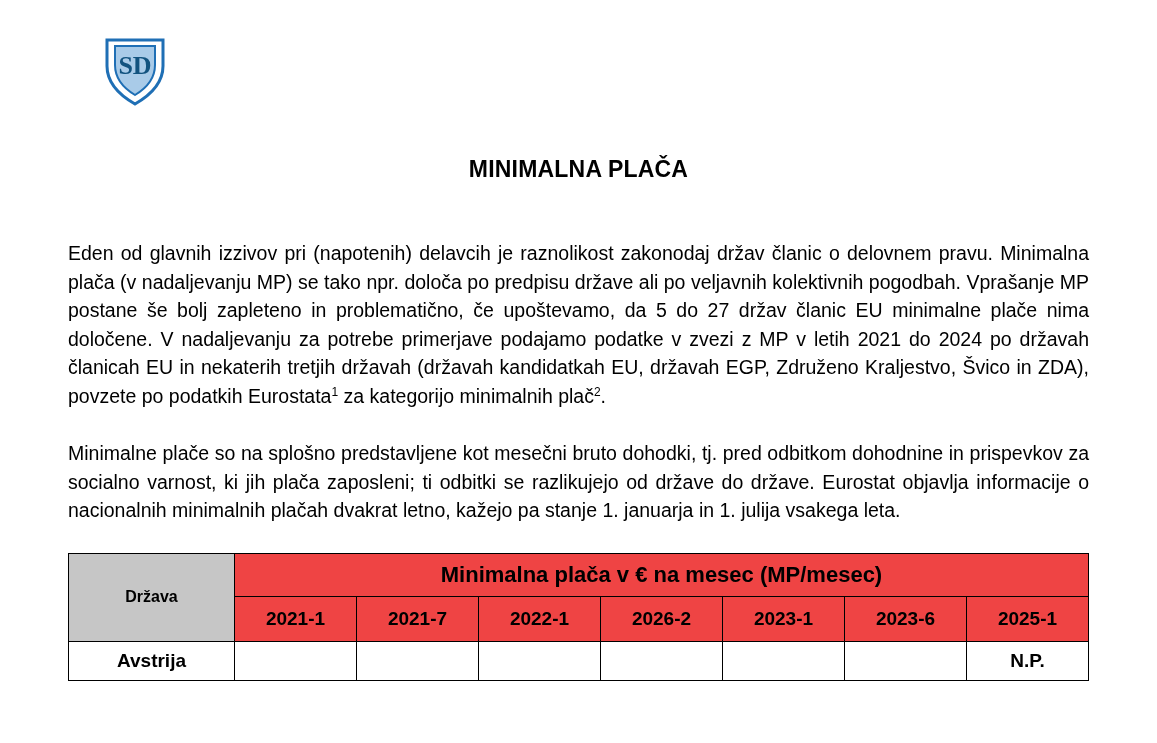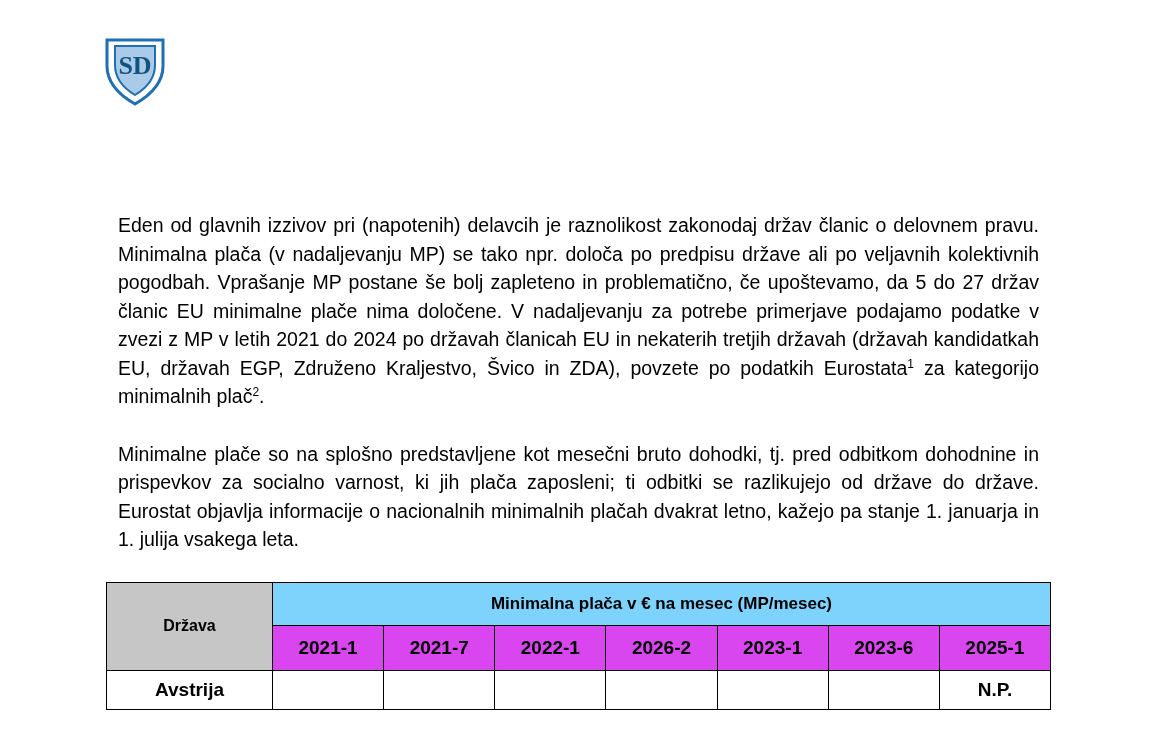--- a/index.html
+++ b/index.html
@@ -13,21 +13,21 @@
     font-family: "Liberation Sans", sans-serif;
     color: #000000;
     overflow: hidden;
     position: relative;
   }
   .page {
     position: relative;
     width: 1157px;
     height: 566px;
     box-sizing: border-box;
-    padding: 0 106px;
+    padding: 0 68px;
   }
   
   .logo-wrap {
     position: absolute;
     top: 30px;
     left: 95px;
     width: 80px;
     height: 80px;
   }
   
@@ -44,21 +44,21 @@
   .title-line2 {
     font-size: 23px;
     font-weight: bold;
     line-height: 32px;
   }
   
   .para {
     font-size: 19.5px;
     line-height: 28.5px;
     text-align: justify;
-    margin: 12px;
+    margin: 0;
   }
   .para.first { margin-top: 56px; }
   .para.second { margin-top: 29px; }
   sup {
     font-size: 12px;
     vertical-align: super;
     line-height: 0;
   }
   
   .table-wrap {
@@ -76,27 +76,27 @@
     vertical-align: middle;
   }
   th.country-head {
     width: 163px;
     background: #c6c6c6;
     font-size: 16px;
     font-weight: bold;
     height: 84px;
   }
   th.group-head {
-    background: #7dd3fc;
-    font-size: 17px;
+    background: #ef4444;
+    font-size: 22px;
     font-weight: bold;
     height: 40px;
   }
   th.year-head {
-    background: #d946ef;
+    background: #ef4444;
     font-size: 19px;
     font-weight: bold;
     height: 42px;
   }
   td.country-cell {
     font-size: 19px;
     font-weight: bold;
     height: 36px;
     text-align: center;
   }
@@ -113,20 +113,21 @@
 
   <div class="logo-wrap">
     <svg width="80" height="80" viewBox="0 0 80 80">
       <path d="M12 10 L68 10 L68 36 Q68 58 40 74 Q12 58 12 36 Z" fill="#ffffff" stroke="#1f6fb5" stroke-width="3"></path>
       <path d="M20 16 L60 16 L60 35 Q60 53 40 65 Q20 53 20 35 Z" fill="#a9cbe8" stroke="#1f6fb5" stroke-width="2"></path>
       <text x="40" y="44" font-family="'Liberation Serif', serif" font-size="26" font-weight="bold" fill="#12537f" text-anchor="middle">SD</text>
     </svg>
   </div>
 
   <div class="title-block">
+    <div class="title-line1">MINIMALNA PLAČA</div>
   </div>
 
   <p class="para first"><span>Eden od glavnih izzivov pri (napotenih) delavcih je raznolikost zakonodaj držav članic o delovnem pravu. Minimalna plača (v nadaljevanju MP) se tako npr. določa po predpisu države ali po veljavnih kolektivnih pogodbah. Vprašanje MP postane še bolj zapleteno in problematično, če upoštevamo, da 5 do 27 držav članic EU minimalne plače nima določene. V nadaljevanju za potrebe primerjave podajamo podatke v zvezi z MP v letih 2021 do 2024 po državah članicah EU in nekaterih tretjih državah (državah kandidatkah EU, državah EGP, Združeno Kraljestvo, Švico in ZDA), povzete po podatkih Eurostata</span><sup>1</sup><span> za kategorijo minimalnih plač</span><sup>2</sup><span>.</span></p>
 
   <p class="para second">Minimalne plače so na splošno predstavljene kot mesečni bruto dohodki, tj. pred odbitkom dohodnine in prispevkov za socialno varnost, ki jih plača zaposleni; ti odbitki se razlikujejo od države do države. Eurostat objavlja informacije o nacionalnih minimalnih plačah dvakrat letno, kažejo pa stanje 1. januarja in 1. julija vsakega leta.</p>
 
   <div class="table-wrap">
     <table class="minwage">
       <thead>
         <tr>

